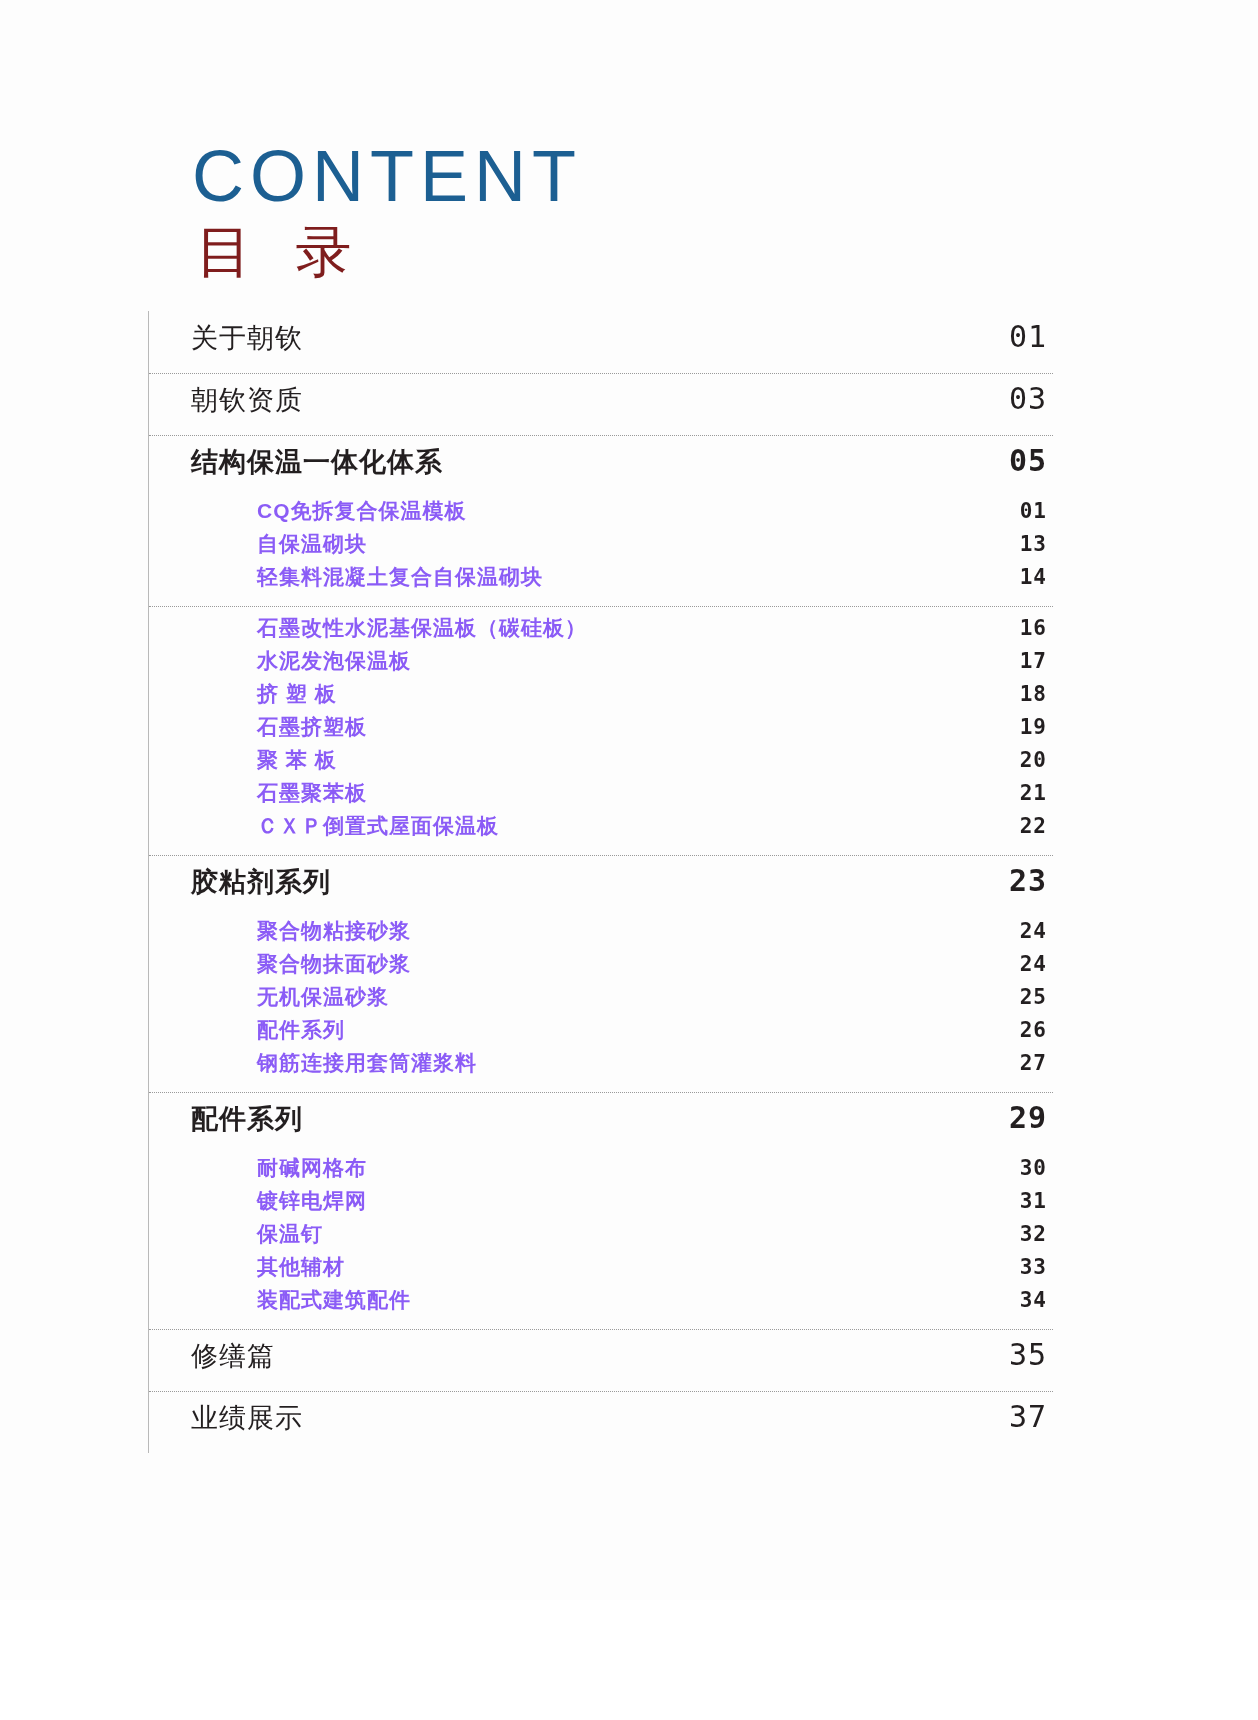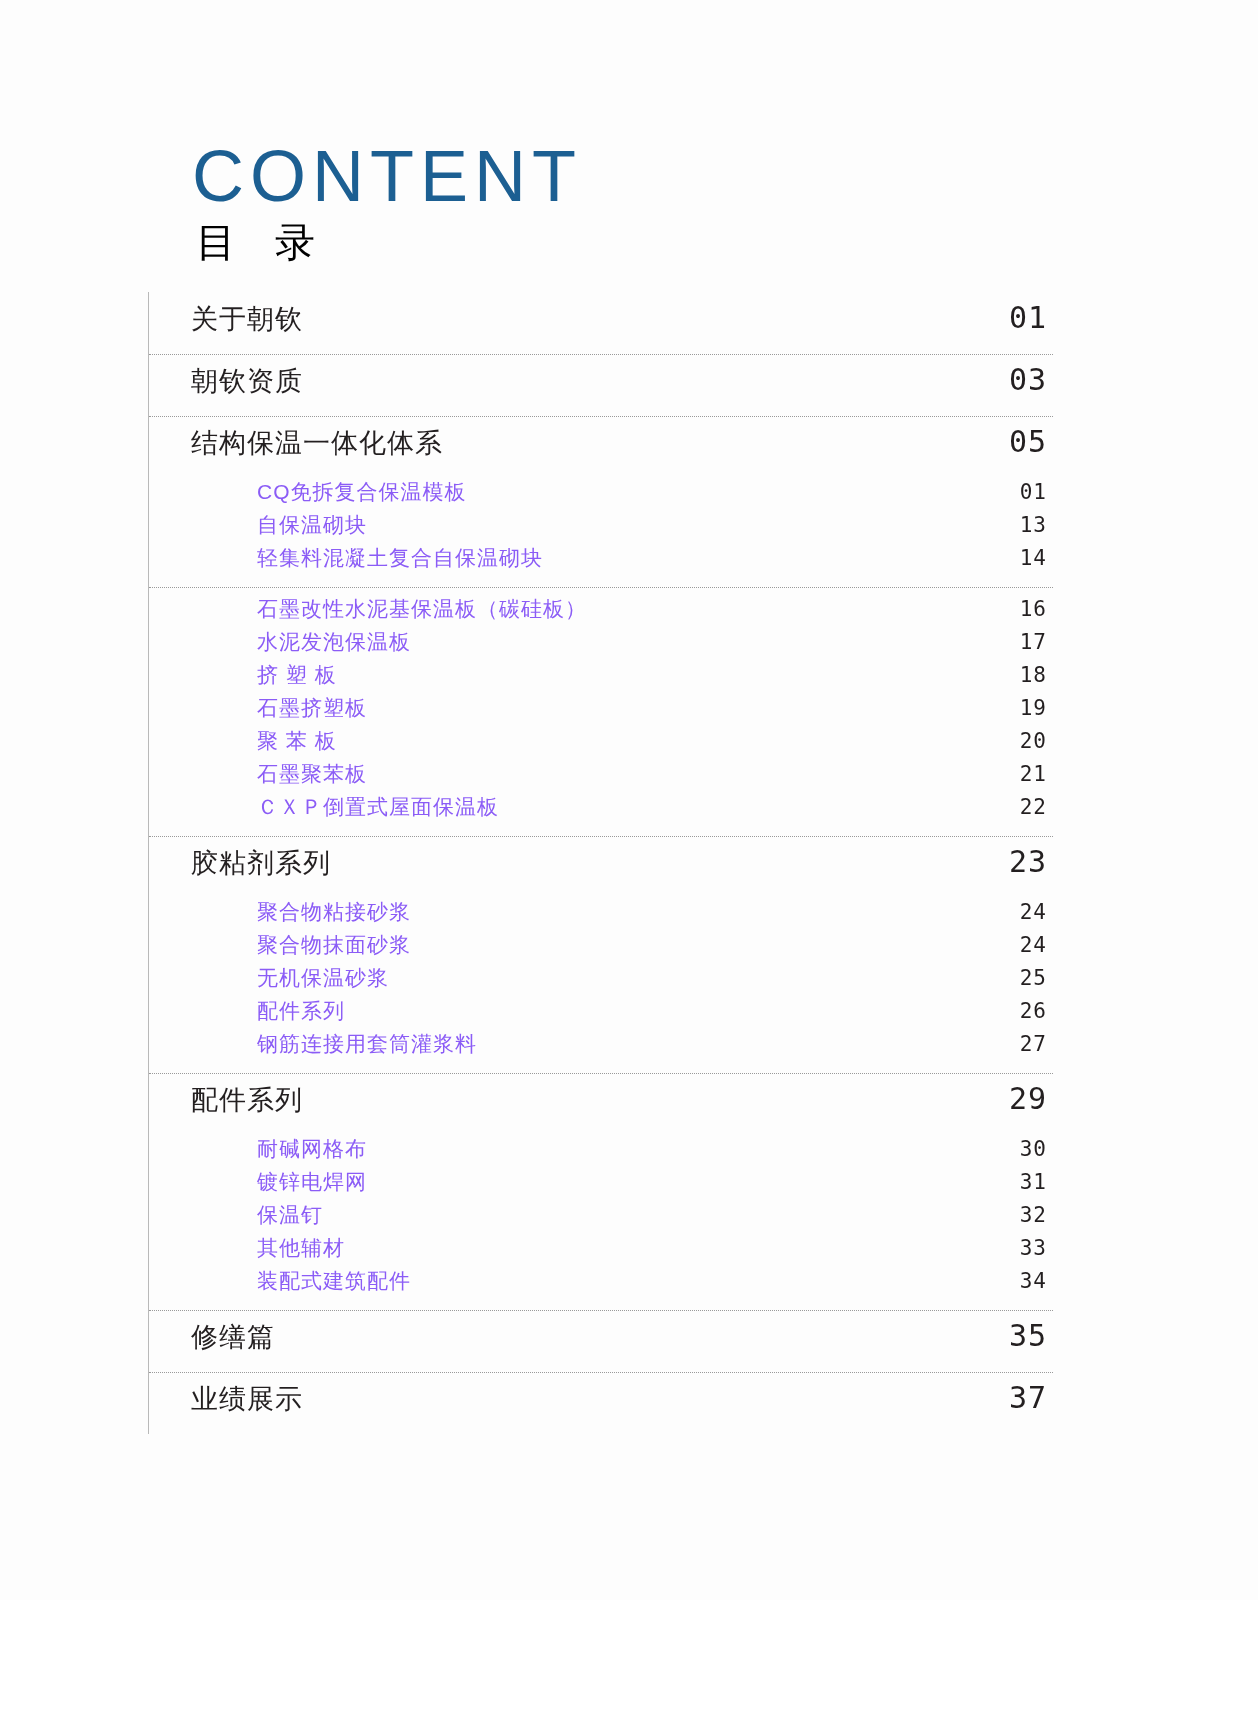--- a/index.html
+++ b/index.html
@@ -30,23 +30,23 @@
   .title-en {
     font-size: 72px;
     letter-spacing: 6px;
     color: #1c5f92;
     font-weight: 400;
     line-height: 1;
     margin: 0 0 6px 44px;
     font-family: "Liberation Sans", sans-serif;
   }
   .title-cn {
-    font-size: 40px;
+    font-size: 56px;
     letter-spacing: 14px;
-    color: #000000;
+    color: #7f1d1d;
     font-weight: 400;
     line-height: 1.2;
     margin: 6px 0 26px 48px;
   }
   .toc {
     margin-top: 4px;
     border-left: 1px solid #b9b9b9;
     padding-left: 0;
   }
   .group {
@@ -93,21 +93,21 @@
   }
   .row.level1 .page-num {
     font-size: 30px;
     letter-spacing: 1px;
   }
   .row.level2 .page-num {
     font-size: 21px;
     letter-spacing: 1px;
   }
   .group-pad-top { padding-top: 8px; }
-  .group-pad-bottom { padding-bottom: 10px; }
+  .group-pad-bottom { padding-bottom: 10px; font-weight: bold; }
 </style>
 </head>
 <body>
 
 <div class="page">
   <div class="content-wrap">
 
     <div class="title-en">CONTENT</div>
     <div class="title-cn">目  录</div>
 

